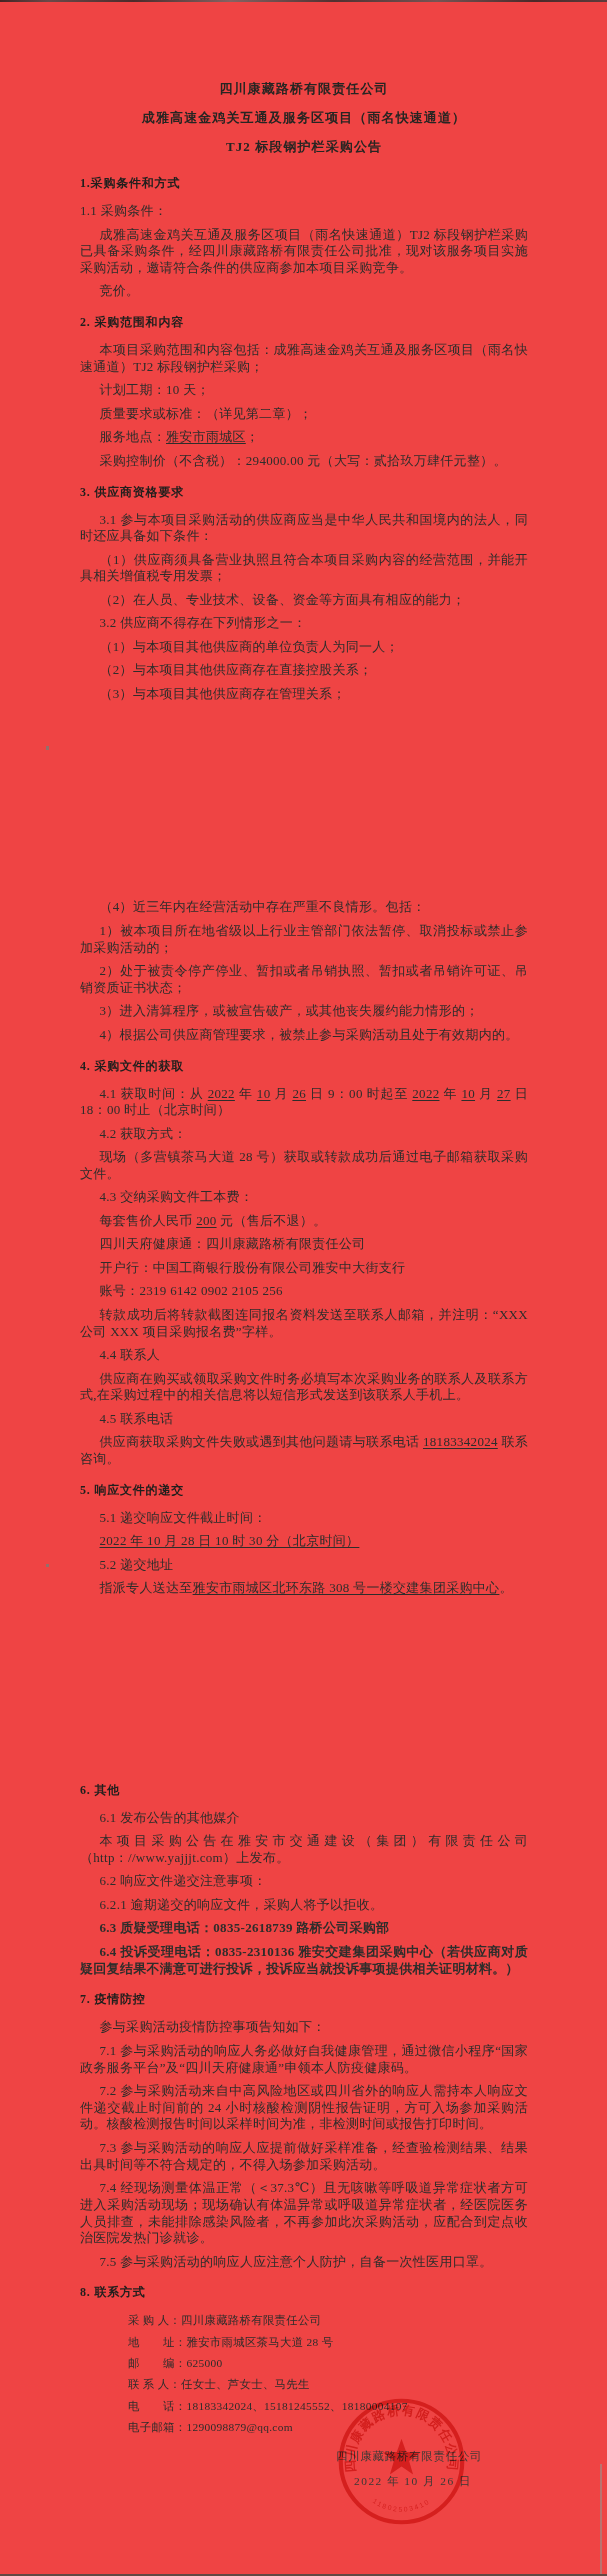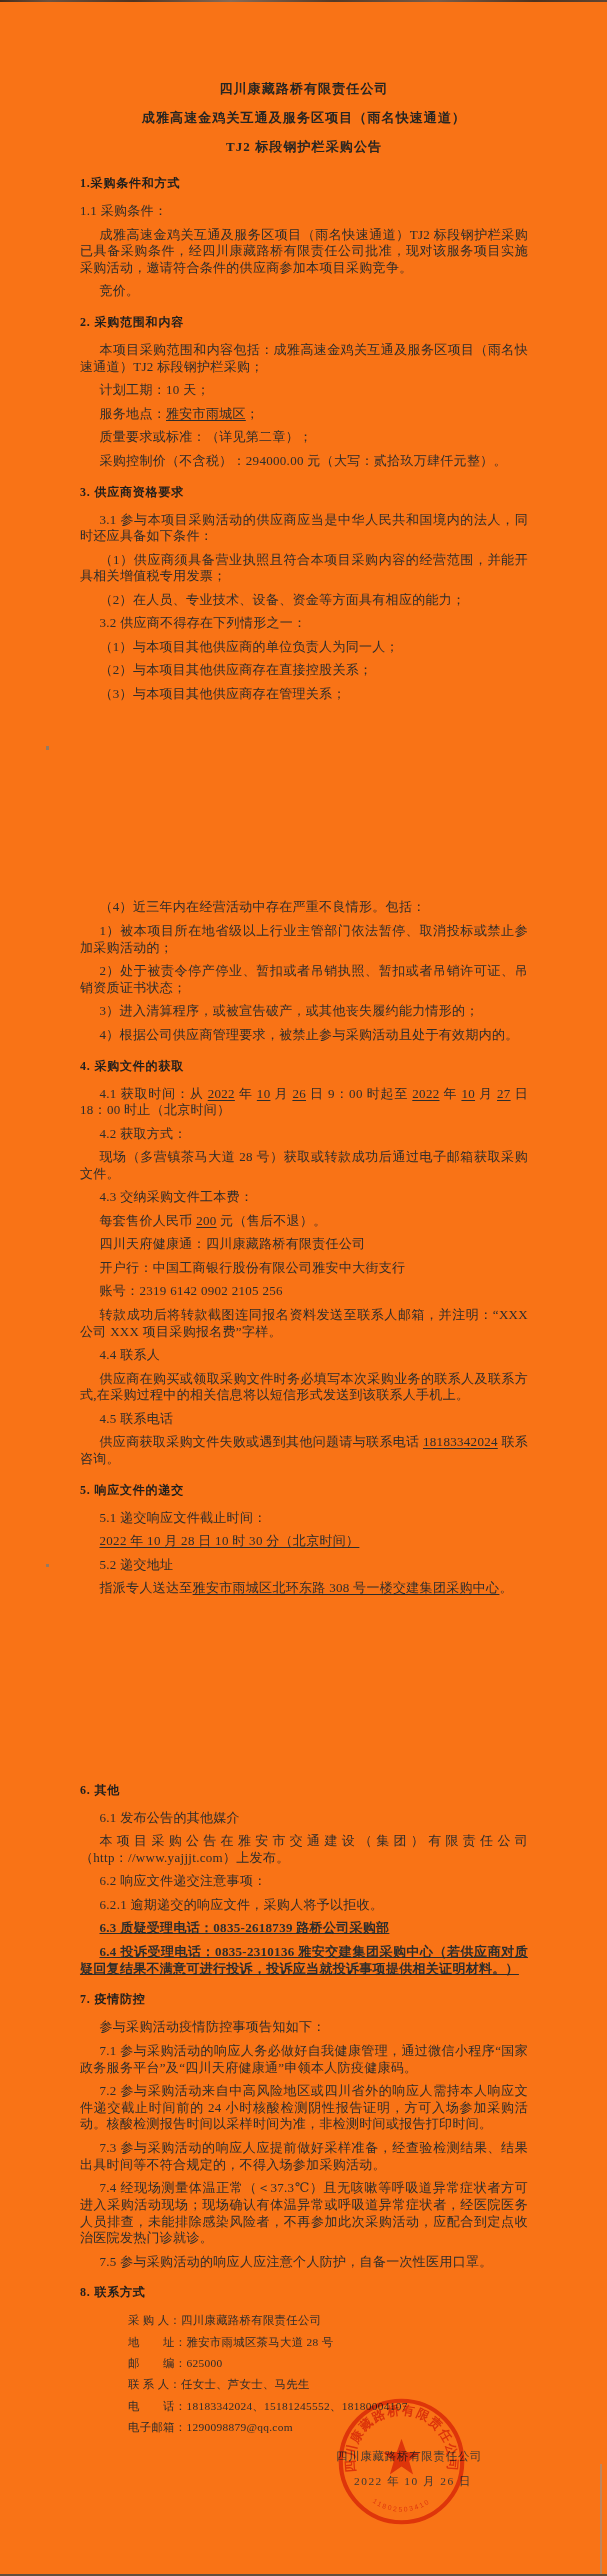--- a/index.html
+++ b/index.html
@@ -1,42 +1,42 @@
 <!DOCTYPE html>
 <html style="font-size:12px"><head>
 <meta charset="utf-8">
 <style>
   html,body{margin:0;padding:0;background:#e8e6e2;}
   .page{
     position:relative;
     width:607px;
     height:2576px;
     margin:0 auto;
-    background:#f97316;
+    background:#ef4444;
     color:#2e2d2b;
     font-family:"Liberation Serif","DejaVu Serif",serif;
     overflow:hidden;
   }
   .content{padding:0 79px 0 80px;}
   .title-block{padding-top:74px;}
   .tl{
     font-size:13px;font-weight:700;line-height:29px;
     text-align:center;letter-spacing:1.1px;color:#262522;
   }
   h2.h{
     font-size:12px;font-weight:700;line-height:21px;
     margin:12px 0 9px;letter-spacing:0.8px;color:#201f1d;
   }
   p.p{
     font-size:13px;line-height:16.7px;margin:0 0 6.8px;
     text-align:justify;letter-spacing:0.3px;
   }
   .ind{text-indent:1.5em;}
   .u{text-decoration:underline;text-underline-offset:2.3px;}
-  .b{font-weight:600;text-decoration:underline;}
+  .b{font-weight:600;}
   .gap1{height:190px;}
   .gap2{height:164px;}
   .row{font-size:11.4px;line-height:16.7px;margin-bottom:4.6px;letter-spacing:0.3px;}
   .rl{white-space:pre;margin-left:48px;}
   .sig{position:absolute;font-size:11.4px;letter-spacing:0.8px;color:#3a3936;white-space:nowrap;}
   .sig-company{left:336px;top:2449px;}
   .sig-date{left:354px;top:2474px;letter-spacing:1.5px;}
   .stamp{
     position:absolute;left:318px;top:2378px;width:167px;height:167px;
     opacity:0.82;mix-blend-mode:multiply;pointer-events:none;
@@ -70,22 +70,22 @@
       <h2 class="h">1.采购条件和方式</h2>
       <p class="p"><span>1.1 采购条件：</span></p>
       <p class="p ind"><span>成雅高速金鸡关互通及服务区项目（雨名快速通道）TJ2 标段钢护栏采购已具备采购条件，经四川康藏路桥有限责任公司批准，现对该服务项目实施采购活动，邀请符合条件的供应商参加本项目采购竞争。</span></p>
       <p class="p ind"><span>竞价。</span></p>
     </section>
 
     <section>
       <h2 class="h">2. 采购范围和内容</h2>
       <p class="p ind"><span>本项目采购范围和内容包括：成雅高速金鸡关互通及服务区项目（雨名快速通道）TJ2 标段钢护栏采购；</span></p>
       <p class="p ind"><span>计划工期：10 天；</span></p>
+      <p class="p ind"><span>质量要求或标准：（详见第二章）；</span></p>
       <p class="p ind"><span>服务地点：</span><span class="u">雅安市雨城区</span><span>；</span></p>
-      <p class="p ind"><span>质量要求或标准：（详见第二章）；</span></p>
       <p class="p ind"><span>采购控制价（不含税）：294000.00 元（大写：贰拾玖万肆仟元整）。</span></p>
     </section>
 
     <section>
       <h2 class="h">3. 供应商资格要求</h2>
       <p class="p ind"><span>3.1 参与本项目采购活动的供应商应当是中华人民共和国境内的法人，同时还应具备如下条件：</span></p>
       <p class="p ind"><span>（1）供应商须具备营业执照且符合本项目采购内容的经营范围，并能开具相关增值税专用发票；</span></p>
       <p class="p ind"><span>（2）在人员、专业技术、设备、资金等方面具有相应的能力；</span></p>
       <p class="p ind"><span>3.2 供应商不得存在下列情形之一：</span></p>
       <p class="p ind"><span>（1）与本项目其他供应商的单位负责人为同一人；</span></p>

